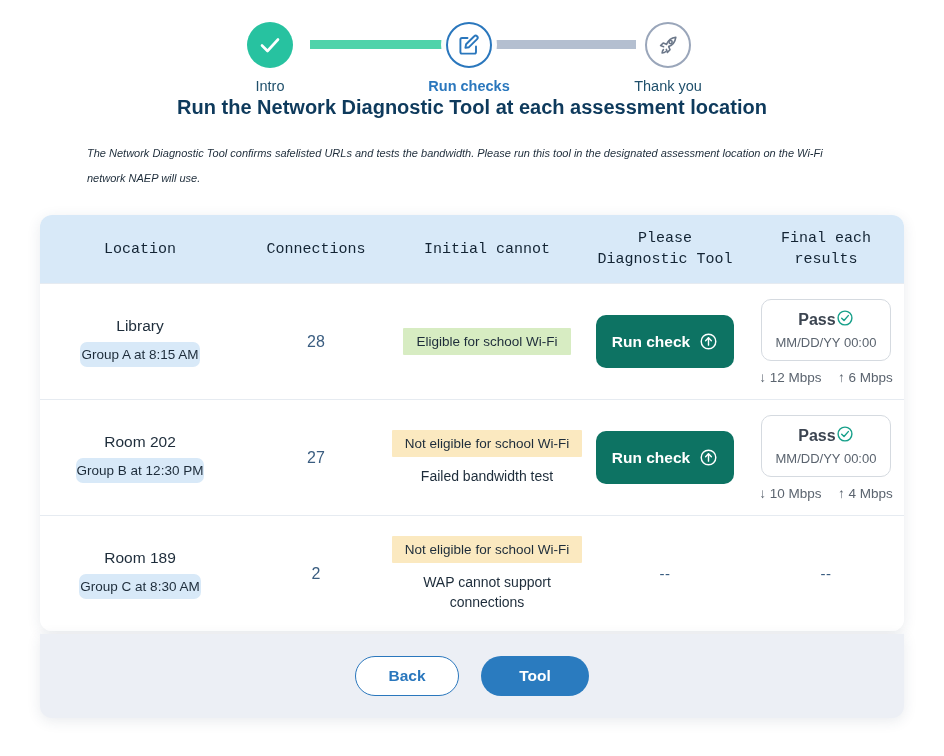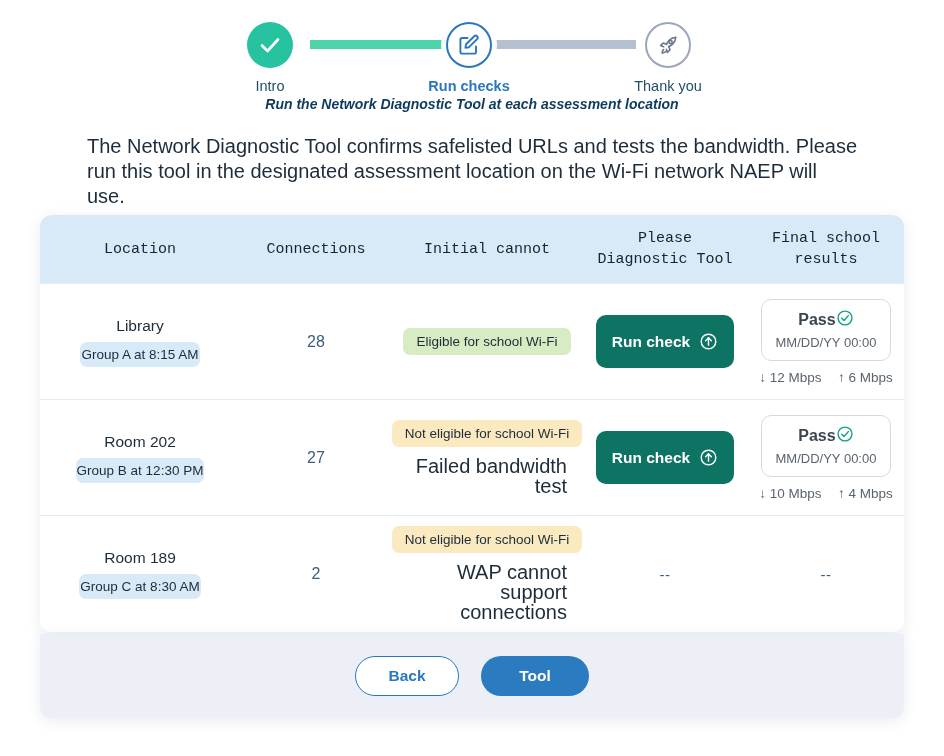--- a/index.html
+++ b/index.html
@@ -77,33 +77,33 @@
   }
   .step-label.current {
     color: #2a77bd;
     font-weight: bold;
   }
   .step-label.todo { color: #1f4f6b; }
 
   
   .page-title {
     text-align: center;
-    font-size: 14px;
+    font-size: 20px;
     font-weight: bold;
     color: #0e3a5c;
     margin-top: 4px;
-    font-style: italic;
   }
   .page-desc {
     width: 770px;
     margin: 22px auto 0 auto;
-    font-size: 20px;
+    font-size: 11px;
     line-height: 25px;
     color: #1d2c3a;
     text-align: left;
+    font-style: italic;
   }
 
   
   .table-card {
     position: absolute;
     left: 40px;
     top: 215px;
     width: 864px;
     border-radius: 12px;
     background: #ffffff;
@@ -165,33 +165,32 @@
 
   .conn-num {
     font-size: 16px;
     color: #3a5d80;
   }
 
   .pill {
     display: inline-block;
     font-size: 13.5px;
     padding: 6px 13px;
-    border-radius: 7px;
+    border-radius: 1px;
     color: #1d2c3a;
     white-space: nowrap;
   }
   .pill-ok   { background: #d7ecc2; }
   .pill-warn { background: #fbe9c0; }
   .pill-sub {
     margin-top: 9px;
-    font-size: 20px;
+    font-size: 14px;
     color: #1d2c3a;
     line-height: 20px;
     max-width: 160px;
-    text-align: right;
   }
 
   .run-btn {
     display: inline-flex;
     align-items: center;
     gap: 9px;
     background: #0d7363;
     color: #ffffff;
     font-size: 15.5px;
     font-weight: bold;
@@ -331,21 +330,21 @@
 
     <div class="thead">
       <div class="th col-1">Location</div>
       <div class="th col-2">Connections</div>
       <div class="th col-3">Initial cannot</div>
       <div class="th col-4">
         <div>Please</div>
         <div>Diagnostic Tool</div>
       </div>
       <div class="th col-5">
-        <div>Final school</div>
+        <div>Final each</div>
         <div>results</div>
       </div>
     </div>
 
     <div class="trow">
       <div class="td col-1">
         <div class="loc-name">Library</div>
         <div class="loc-group">Group A at 8:15 AM</div>
       </div>
       <div class="td col-2">

